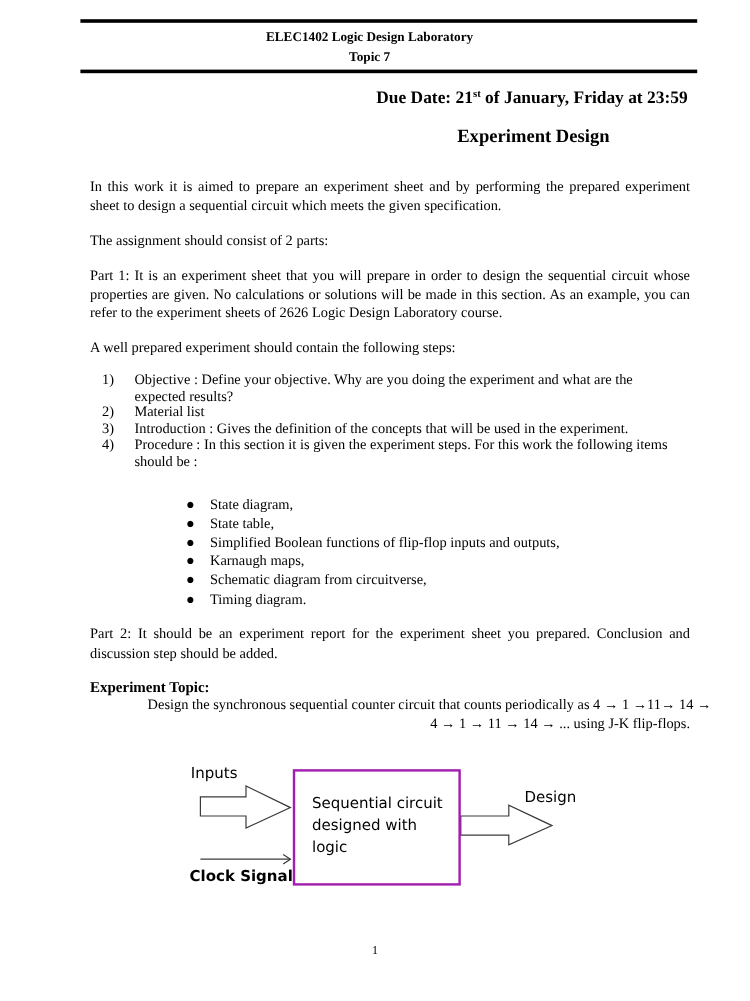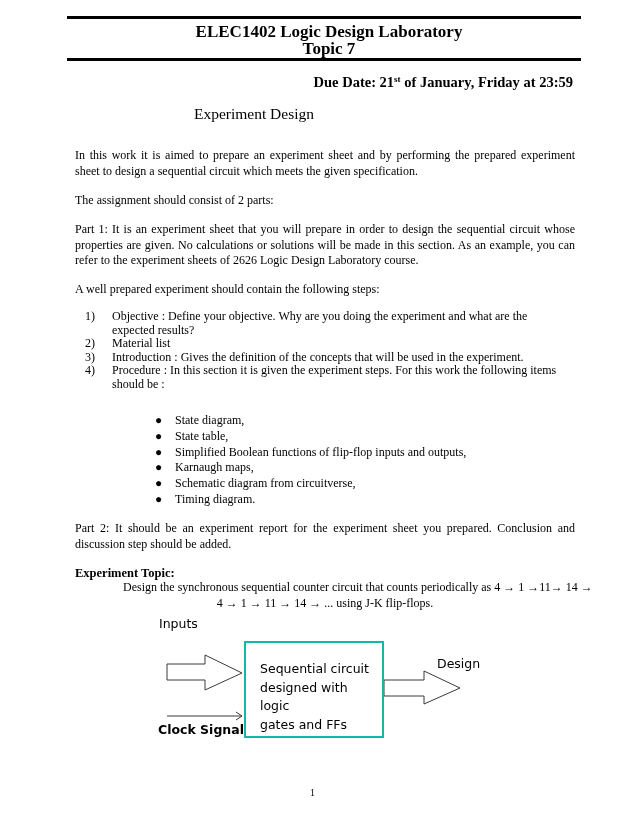--- a/index.html
+++ b/index.html
@@ -17,47 +17,47 @@
   }
   .rule {
     position: absolute;
     left: 67px;
     width: 514px;
     height: 3px;
     background: #000;
   }
   .header-title {
     position: absolute;
-    left: 72px;
+    left: 51px;
     width: 514px;
     text-align: center;
     font-weight: bold;
-    font-size: 17px;
+    font-size: 11px;
     line-height: 17px;
   }
   .due-date {
     position: absolute;
     right: 52px;
     top: 74px;
     font-weight: bold;
     font-size: 14.5px;
   }
   .due-date sup {
     font-size: 9px;
     vertical-align: 5px;
     line-height: 0;
     margin-top: 32px;
   }
   .section-title {
     position: absolute;
     left: 0;
     width: 508px;
     top: 105px;
-    text-align: center;
-    font-weight: normal;
+    text-align: right;
+    font-weight: bold;
     font-size: 15.5px;
   }
   .para {
     position: absolute;
     left: 75px;
     width: 500px;
     font-size: 12px;
     line-height: 15.5px;
     text-align: justify;
   }
@@ -122,21 +122,21 @@
     font-family: "DejaVu Sans", "Liberation Sans", sans-serif;
     font-size: 12.5px;
     color: #000;
   }
   .block-box {
     position: absolute;
     left: 244px;
     top: 641px;
     width: 136px;
     height: 93px;
-    border: 2px solid #14b8a6;
+    border: 2px solid #a21caf;
     box-sizing: content-box;
   }
   .block-text {
     position: absolute;
     left: 14px;
     top: 17px;
     width: 120px;
     font-family: "DejaVu Sans", "Liberation Sans", sans-serif;
     font-size: 12.5px;
     line-height: 18.5px;
@@ -182,39 +182,38 @@
   <li><span class="dot">●</span><span>Simplified Boolean functions of flip-flop inputs and outputs,</span></li>
   <li><span class="dot">●</span><span>Karnaugh maps,</span></li>
   <li><span class="dot">●</span><span>Schematic diagram from circuitverse,</span></li>
   <li><span class="dot">●</span><span>Timing diagram.</span></li>
 </ul>
 
 <div class="para" style="top:521px;"><b>Part 2:</b><span> It should be an experiment report for the experiment sheet you prepared. Conclusion and discussion step should be added.</span></div>
 
 <div class="topic-heading">Experiment Topic:</div>
 <div class="para" style="top:580px; text-align:left;margin-left:48px;">Design the synchronous sequential counter circuit that counts periodically as 4 → 1 →11→ 14 →</div>
-<div class="para" style="top:596px; text-align:center;">4 → 1 → 11 → 14 → ... using J-K flip-flops.</div>
+<div class="para" style="top:596px; text-align:right;">4 → 1 → 11 → 14 → ... using J-K flip-flops.</div>
 
 <div>
   <svg class="diagram" viewBox="0 0 625 834" xmlns="http://www.w3.org/2000/svg">
 
     <polygon points="167,664 205,664 205,655 242,673 205,690 205,680 167,680" fill="#fff" stroke="#3a3a3a" stroke-width="1"></polygon>
 
     <line x1="167" y1="716" x2="242" y2="716" stroke="#3a3a3a" stroke-width="1"></line>
     <polyline points="236,712 242,716 236,720" fill="none" stroke="#3a3a3a" stroke-width="1"></polyline>
 
     <polygon points="384,680 424,680 424,671 460,688 424,704 424,696 384,696" fill="#fff" stroke="#3a3a3a" stroke-width="1"></polygon>
   </svg>
 
-  <div class="diag-label" style="left:159px; top:616px;">Inputs</div>
+  <div class="diag-label" style="left:159px; top:636px;">Inputs</div>
   <div class="diag-label" style="left:158px; top:722px;font-weight:bold;">Clock Signal</div>
   <div class="diag-label" style="left:437px; top:656px;">Design</div>
 
   <div class="block-box">
     <div class="block-text">
       <div>Sequential circuit</div>
       <div>designed with logic</div>
-      <div>gates and FFs</div>
     </div>
   </div>
 </div>
 
 <div class="page-number">1</div>
 
 </body></html>

